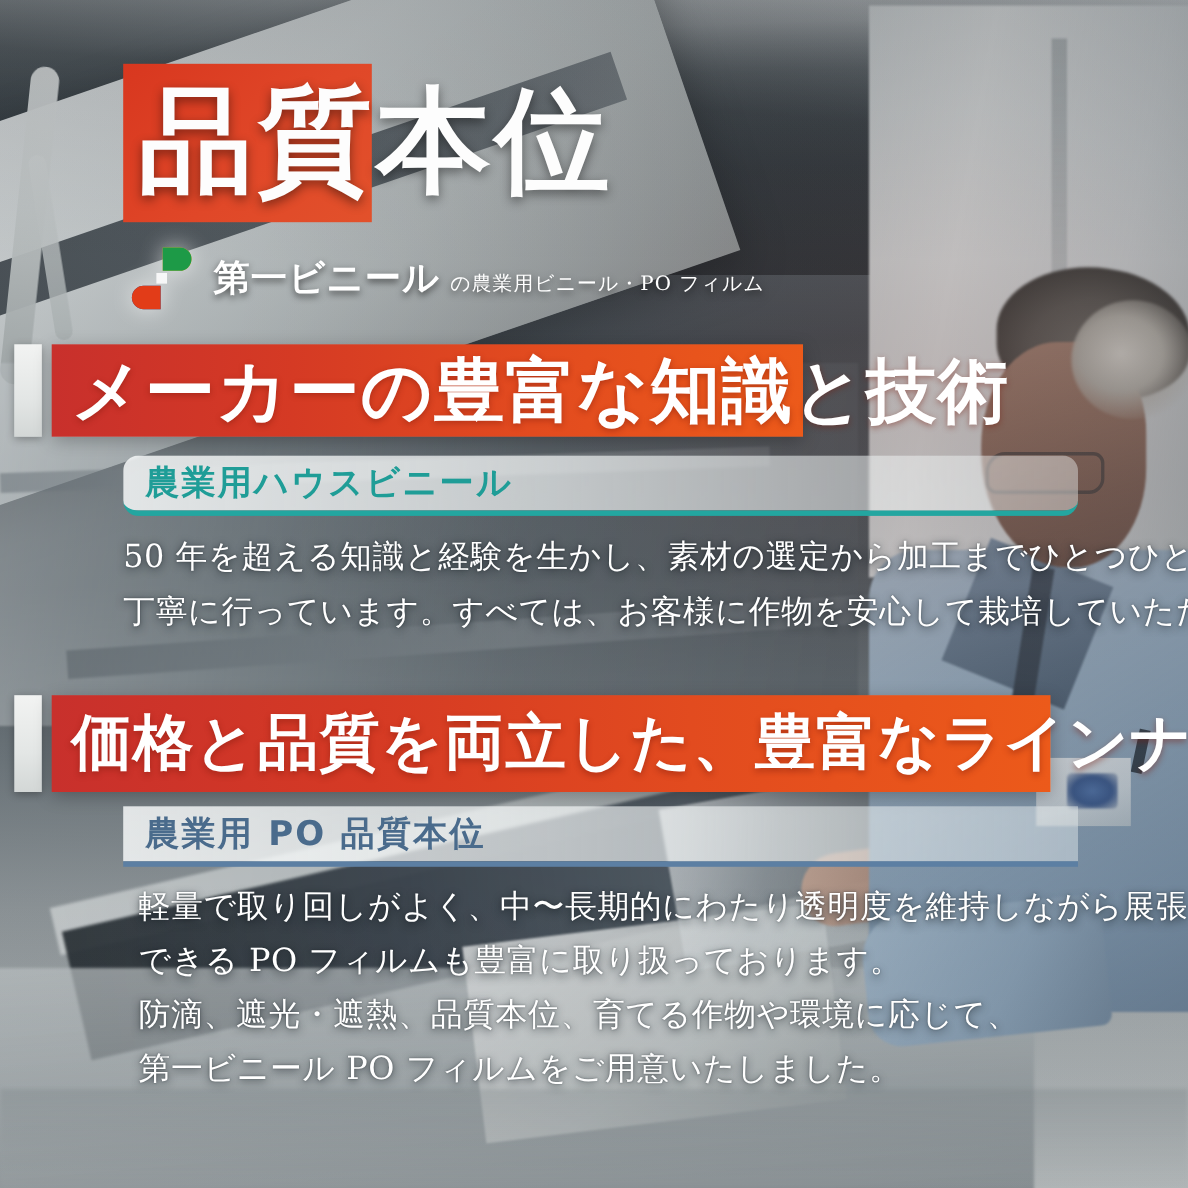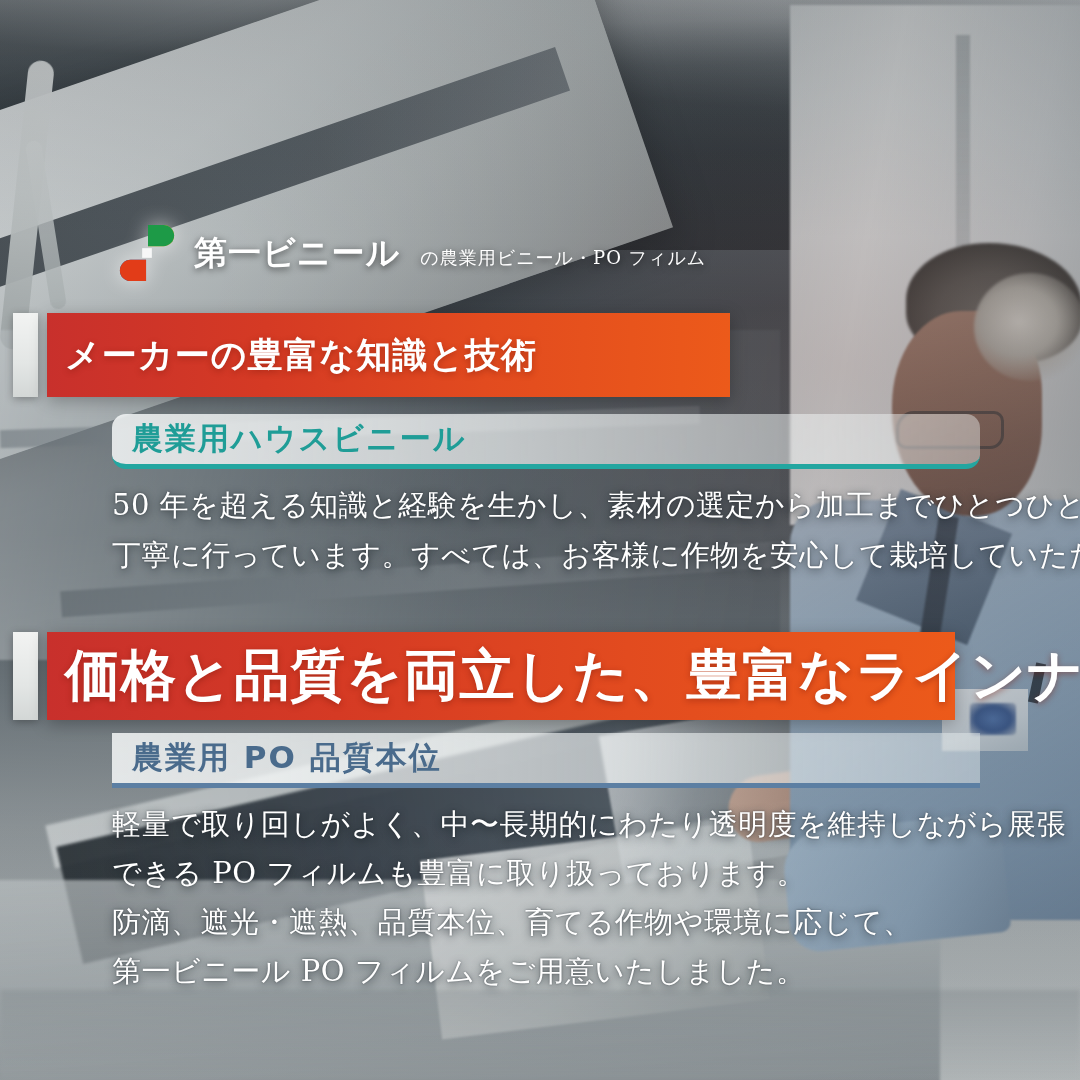--- a/index.html
+++ b/index.html
@@ -246,21 +246,21 @@
   
   .brand-row {
     position: absolute; left: 116px; top: 222px;
     display: flex; align-items: center; gap: 16px;
   }
   .logo {
     position: relative; width: 62px; height: 62px;
     filter: drop-shadow(0 0 10px rgba(255,255,255,.65));
   }
   .brand-text {
-    display: flex; align-items: baseline; gap: 20px;
+    display: flex; align-items: baseline; gap: 9px;
     color: #ffffff;
     text-shadow: 0 2px 7px rgba(0,0,0,.6);
     white-space: nowrap;
   }
   .brand-name {
     font-family: "DejaVu Sans", "Liberation Sans", sans-serif;
     font-weight: 700; font-size: 33px; letter-spacing: 1px;
   }
   .brand-tail {
     font-family: "DejaVu Serif", "Liberation Serif", serif;
@@ -283,21 +283,21 @@
   .band-text {
     font-family: "DejaVu Serif", "Liberation Serif", serif;
     font-weight: 700;
     color: #ffffff;
     white-space: nowrap;
     padding: 0 20px 0 18px;
     text-shadow: 0 2px 6px rgba(120,25,10,.45);
   }
   #band1-wrap { top: 313px; height: 84px; }
   #band1 { width: 683px; }
-  #band1 .band-text { font-size: 35px; letter-spacing: 1px; }
+  #band1 .band-text { font-size: 64px; letter-spacing: 1px; }
   #band2-wrap { top: 632px; height: 88px; }
   #band2 { width: 908px; }
   #band2 .band-text { font-size: 55px; letter-spacing: 1px; }
 
   
   .subpanel {
     position: absolute; left: 112px;
     width: 868px; height: 55px;
     display: flex; align-items: center;
     background: linear-gradient(90deg, rgba(250,252,252,.82) 0%, rgba(246,249,249,.68) 45%, rgba(240,245,245,.42) 100%);
@@ -323,21 +323,21 @@
     color: #ffffff;
     font-size: 29px;
     line-height: 1.72;
     letter-spacing: .5px;
     text-shadow: 0 2px 8px rgba(20,28,34,.75), 0 0 2px rgba(20,28,34,.5);
     white-space: nowrap;
   }
   #body1 { top: 481px; }
   #body2 { top: 800px; }
   .body-block div { height: 50px; }
-  #body2 div { height: 49px; }
+  #body2 div { height: 49px; margin-left: 14px; }
 </style>
 </head>
 <body>
 
 <div id="stage">
 
   <div class="bg-base"></div>
   <div class="bg-roof"></div>
   <div class="bg-sheet-a"></div>
   <div class="bg-sheet-a2"></div>
@@ -368,20 +368,24 @@
     <div class="w-face"></div>
     <div class="w-hair-gray"></div>
     <div class="w-glasses"></div>
   </div>
 
   <div class="bg-warm"></div>
   <div class="bg-scrim"></div>
 
   <div class="content">
 
+    <div class="title-row">
+      <div class="title-red-block"></div>
+      <div class="title-text">品質本位</div>
+    </div>
 
     <div class="brand-row">
       <span class="logo">
         <svg viewBox="0 0 64 64" width="62" height="62" aria-hidden="true">
           <path d="M33 3 h16 a11 11 0 0 1 0 22 h-16 z" fill="#f5b324" transform="rotate(0 32 32)"></path>
           <path d="M61 33 v16 a11 11 0 0 1 -22 0 v-16 z" fill="#1d9a47" transform="rotate(-90 32 32)"></path>
           <path d="M31 61 h-16 a11 11 0 0 1 0 -22 h16 z" fill="#1455a8"></path>
           <path d="M3 31 v-16 a11 11 0 0 1 22 0 v16 z" fill="#e23c18" transform="rotate(-90 32 32)"></path>
           <rect x="27" y="27" width="10" height="10" fill="#ffffff" opacity=".85"></rect>
         </svg>

